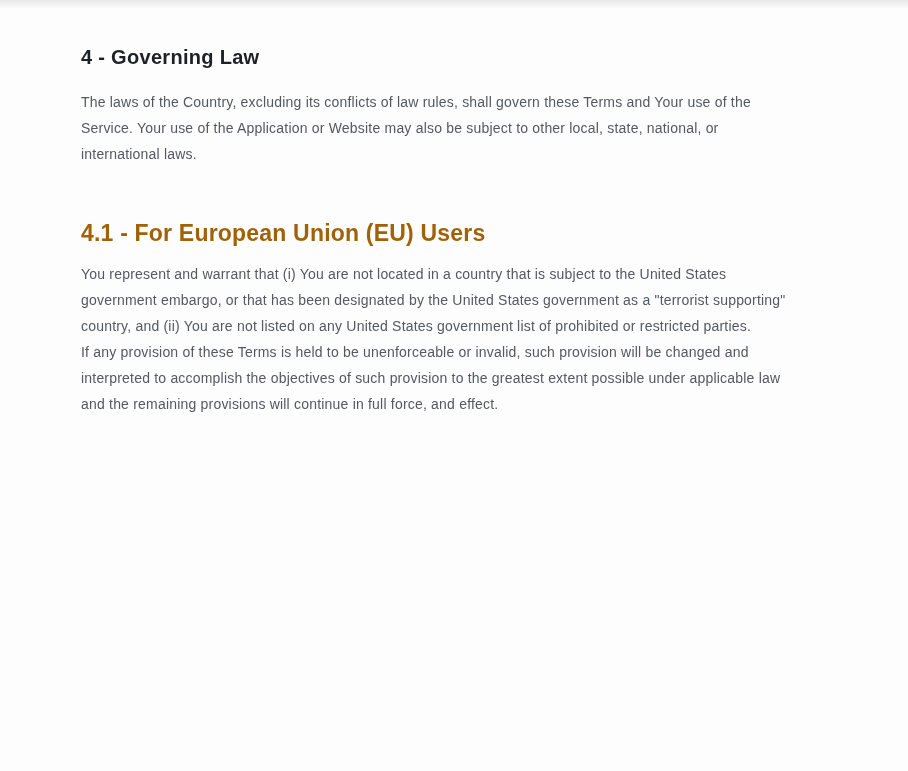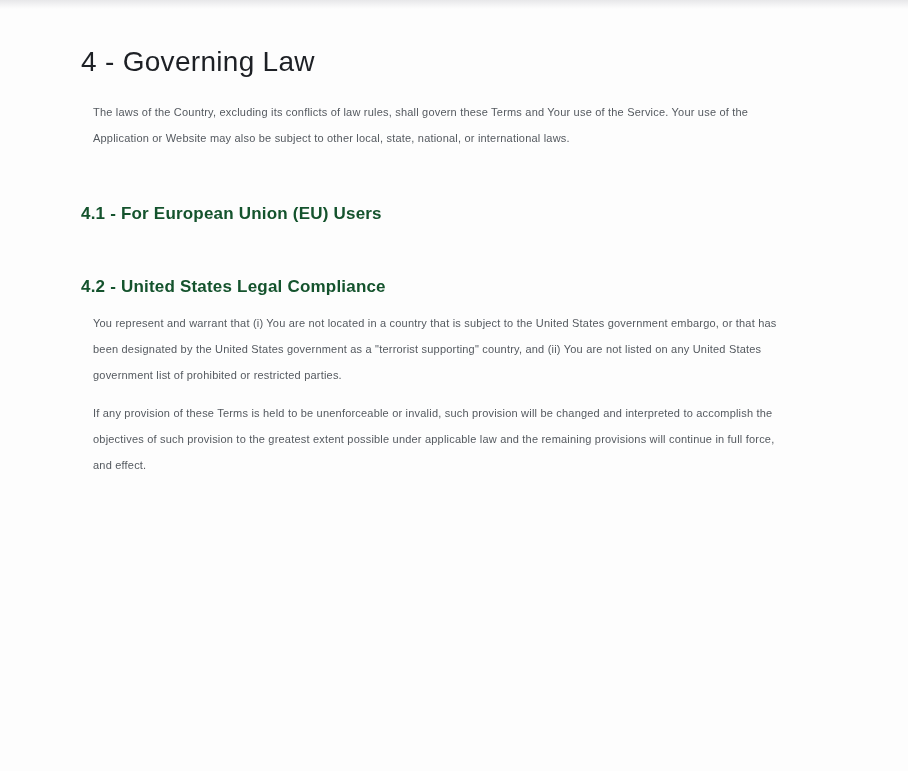--- a/index.html
+++ b/index.html
@@ -13,62 +13,61 @@
   }
   .top-strip {
     height: 9px;
     background: linear-gradient(to bottom, #e7e7e9 0%, #f4f4f5 55%, #fdfdfd 100%);
   }
   .content {
     padding: 36px 0 0 81px;
     width: 795px; 
   }
   .content h2 {
-    font-size: 28px;
+    font-size: 20px;
     line-height: 1.2;
-    font-weight: 400;
+    font-weight: 700;
     letter-spacing: 0.3px;
     color: #1d2025;
     margin: 0 0 20px 0;
   }
   .content h3 {
-    font-size: 17px;
+    font-size: 23px;
     line-height: 1.25;
     font-weight: 700;
     letter-spacing: 0.2px;
-    color: #14532d;
+    color: #a16207;
     margin: 52px 0 13px 0;
   }
   .content p {
-    font-size: 11px;
+    font-size: 14px;
     line-height: 26px;
     letter-spacing: 0.2px;
     color: #54595f;
-    margin: 12px;
+    margin: 0;
     max-width: 714px;
   }
 </style>
 </head>
 <body>
 
 <div class="page">
   <div class="top-strip"></div>
 
   <main class="content">
 
     <h2>4 - Governing Law</h2>
 
     <p>The laws of the Country, excluding its conflicts of law rules, shall govern these Terms and Your use of the Service. Your use of the Application or Website may also be subject to other local, state, national, or international laws.</p>
 
     <section>
       <h3>4.1 - For European Union (EU) Users</h3>
     </section>
 
     <section>
-      <h3>4.2 - United States Legal Compliance</h3>
       <p>You represent and warrant that (i) You are not located in a country that is subject to the United States government embargo, or that has been designated by the United States government as a "terrorist supporting" country, and (ii) You are not listed on any United States government list of prohibited or restricted parties.</p>
     </section>
 
     <section>
       <p>If any provision of these Terms is held to be unenforceable or invalid, such provision will be changed and interpreted to accomplish the objectives of such provision to the greatest extent possible under applicable law and the remaining provisions will continue in full force, and effect.</p>
     </section>
 
   </main>
 </div>
 

